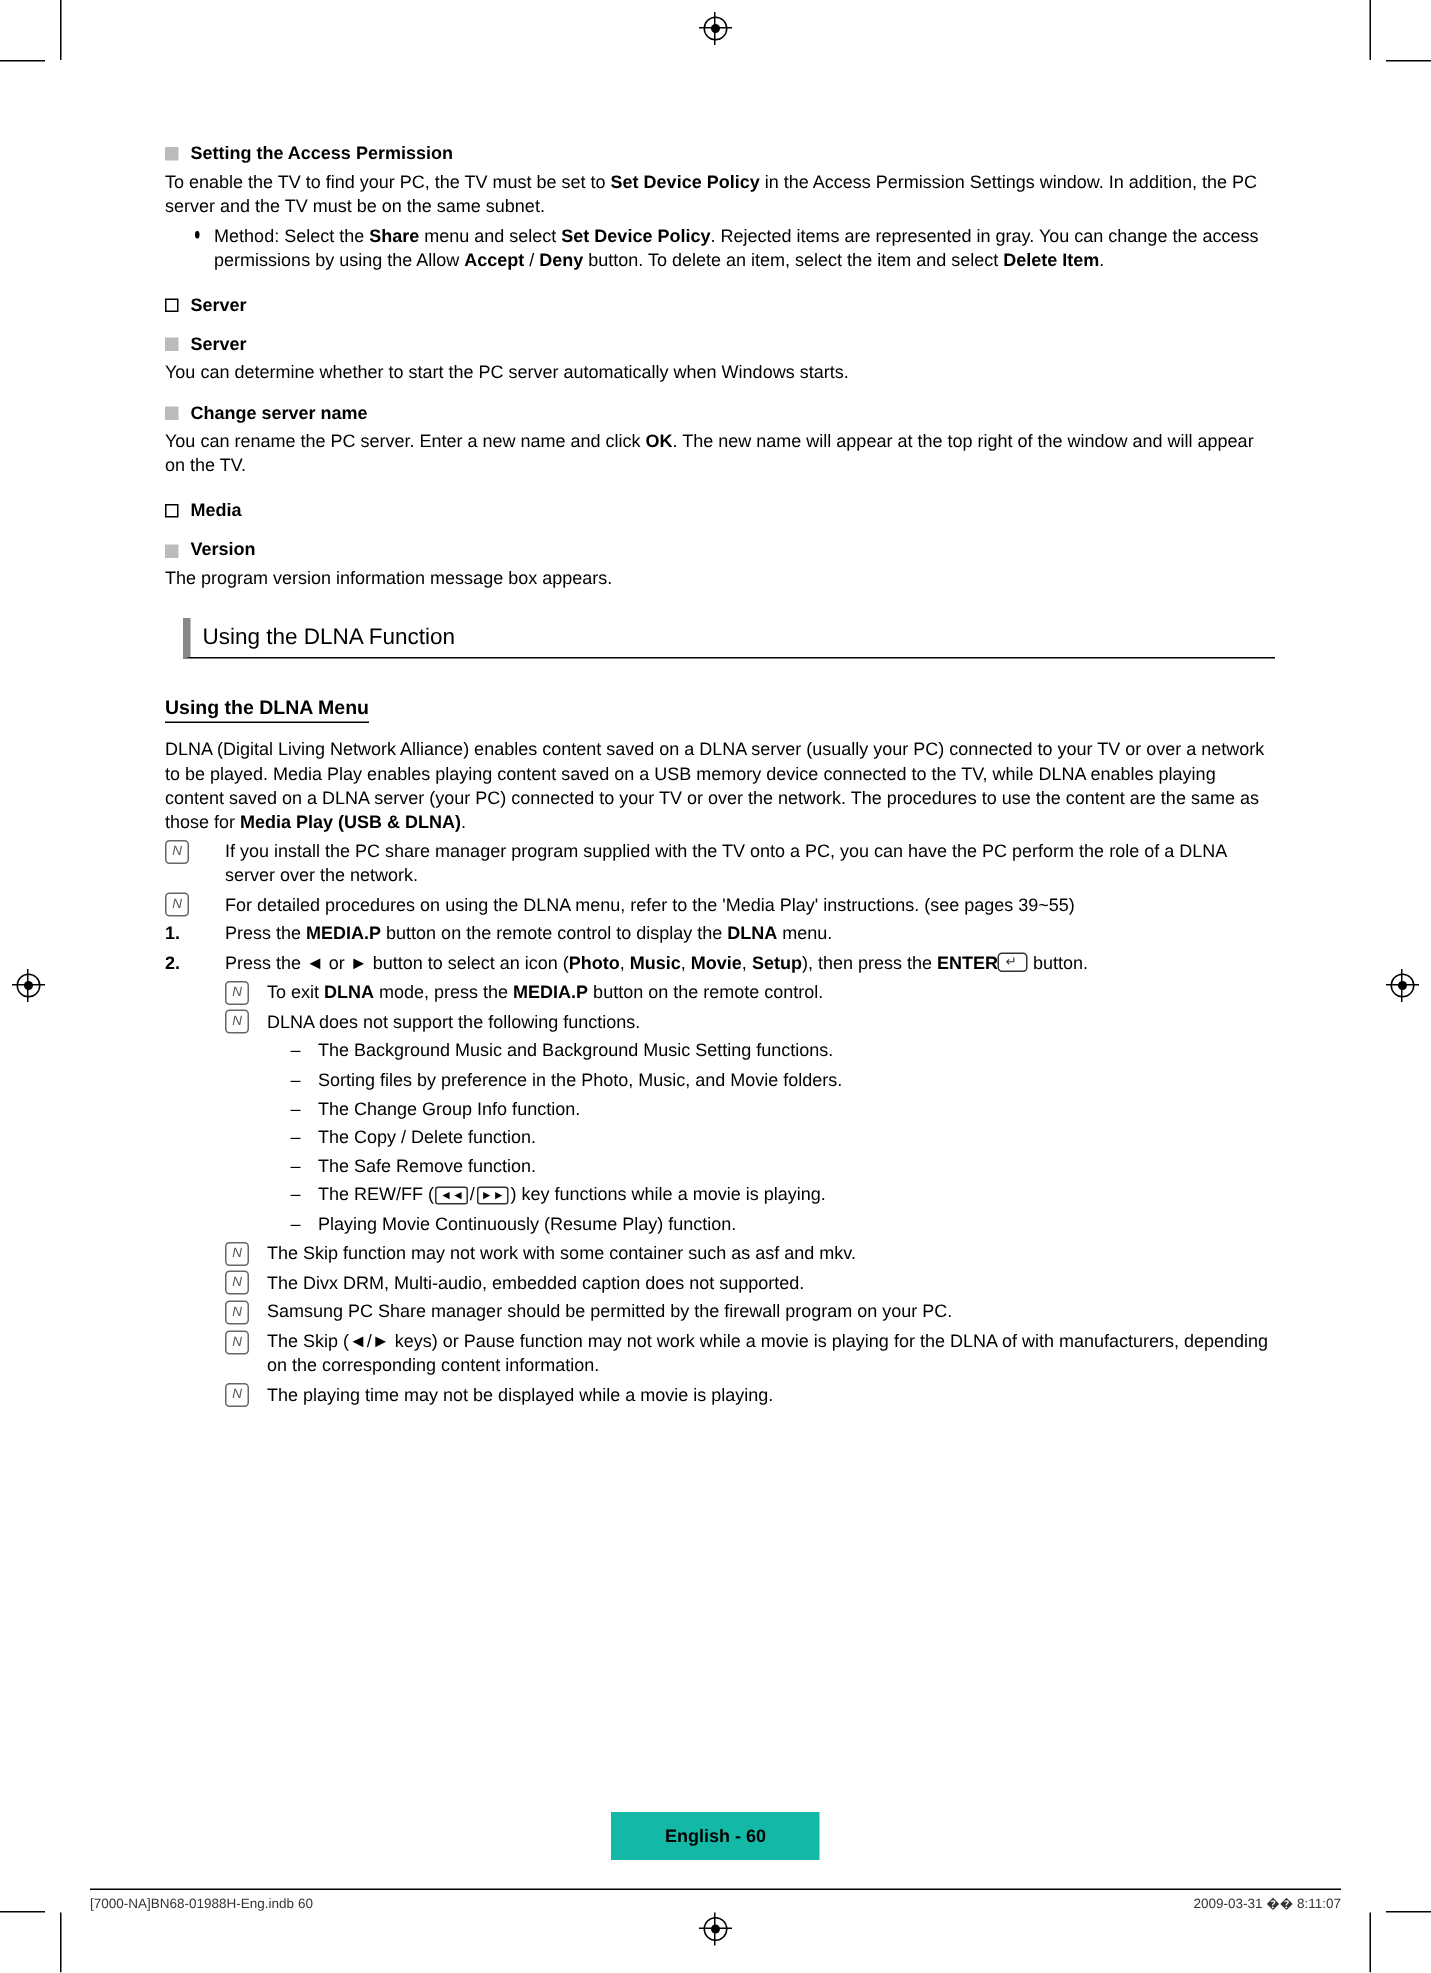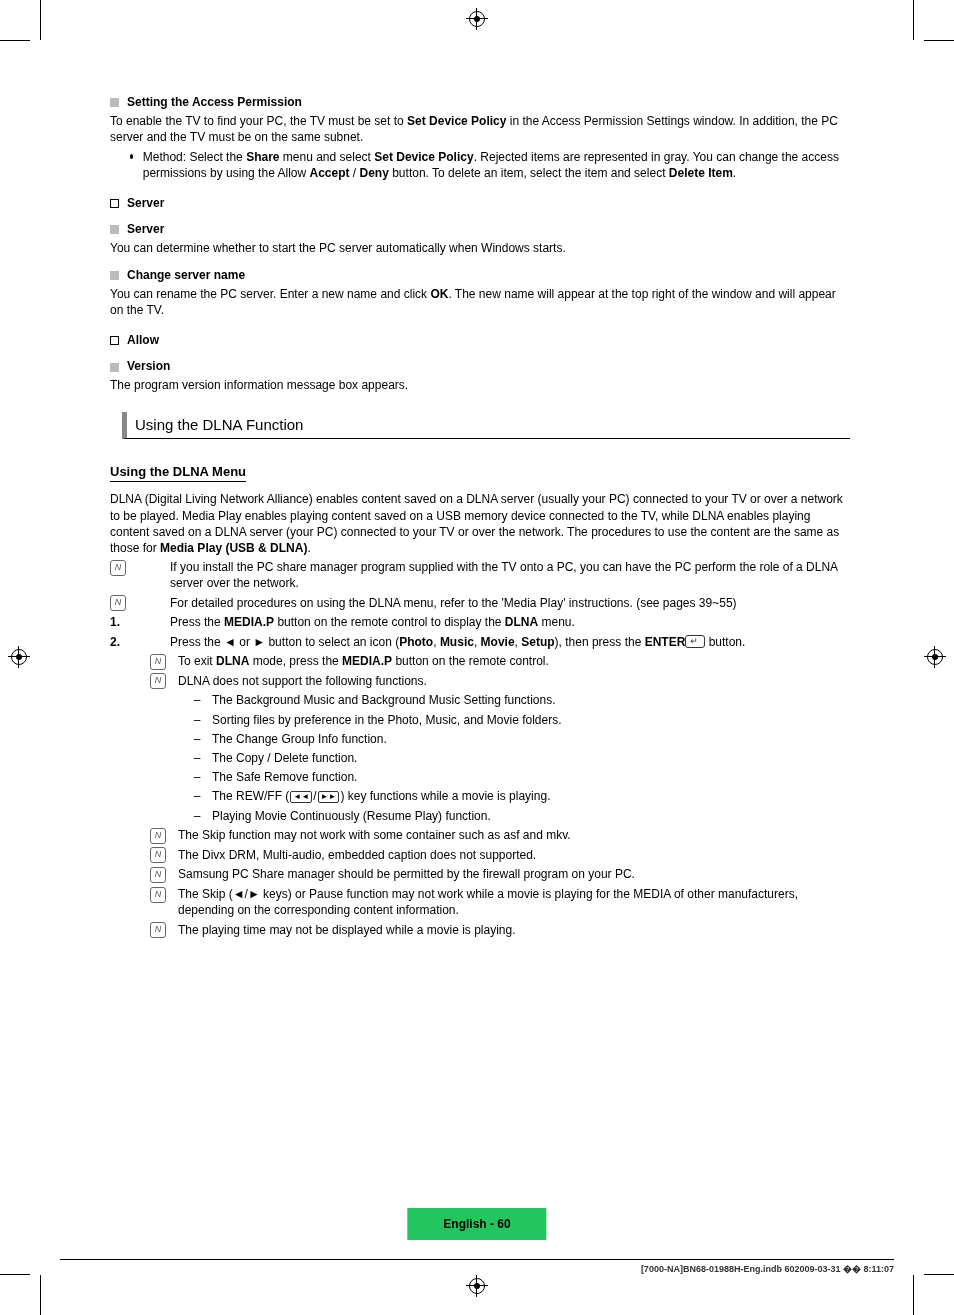--- a/index.html
+++ b/index.html
@@ -68,49 +68,48 @@
     display:inline-block;
   }
   .item-head { font-weight:bold; margin-top:10px; }
   .qhead { font-weight:bold; margin-top:14px; }
   .num { font-weight:bold; display:inline-block; width:14px; }
   .foot-bar {
     position:absolute;
     bottom:75px;
     left:50%;
     transform:translateX(-50%);
-    background:#22c55e;
+    background:#14b8a6;
     padding:8px 36px;
     font-weight:bold;
     font-size:12px;
   }
   .footer-line {
     position:absolute;
     bottom:40px;
     left:60px; right:60px;
     border-top:0.5px solid #000;
     font-size:9px;
     color:#333;
     padding-top:3px;
     display:flex;
-    justify-content:flex-end;
-    font-weight:bold;
+    justify-content:space-between;
   }
   .enter-icon {
     display:inline-block; border:1px solid #333; border-radius:3px;
     width:18px; height:11px; vertical-align:middle; position:relative; top:-1px;
   }
   .enter-icon::after { content:"↵"; font-size:9px; position:absolute; left:4px; top:-1px; color:#333;}
   .rewff {
     display:inline-block; border:1px solid #333; border-radius:2px;
     font-size:8px; padding:0 2px; line-height:10px; vertical-align:middle; margin:0 1px;
   }
   .row { display:flex; align-items:flex-start; margin:3px 0; }
   .row .bcol { width:40px; flex-shrink:0; text-align:left; }
-  .row .tcol { flex:1;margin-left:20px; }
+  .row .tcol { flex:1; }
   .row2 { display:flex; align-items:flex-start; margin:3px 0; margin-left:40px;}
   .row2 .bcol { width:28px; flex-shrink:0; }
   .row2 .tcol { flex:1; }
   .row3 { display:flex; align-items:flex-start; margin:3px 0; margin-left:80px;}
   .row3 .bcol { width:22px; flex-shrink:0; text-align:center;}
   .row3 .tcol { flex:1; }
 </style>
 </head>
 <body>
 
@@ -170,21 +169,21 @@
   <div class="item-head"><span class="sq-bullet"></span><span>Server</span></div>
 
   <div class="para indent1">You can determine whether to start the PC server automatically when Windows starts.</div>
 
   <div class="item-head"><span class="sq-bullet"></span><span>Change server name</span></div>
   <div class="para indent1">
     <span>You can rename the PC server. Enter a new name and click </span><b>OK</b><span>. The new name will appear at the top right of the window and will appear on the TV.</span>
   </div>
 
   
-  <div class="qhead"><span class="sq-outline"></span><span>Allow</span></div>
+  <div class="qhead"><span class="sq-outline"></span><span>Media</span></div>
   <div class="item-head"><span class="sq-bullet"></span><span>Version</span></div>
   <div class="para indent1">The program version information message box appears.</div>
 
   
   <h3 class="section-title">Using the DLNA Function</h3>
 
   <h4 class="sub-title">Using the DLNA Menu</h4>
   <div class="para indent1">
     <span>DLNA (Digital Living Network Alliance) enables content saved on a DLNA server (usually your PC) connected to your TV or over a network to be played. Media Play enables playing content saved on a USB memory device connected to the TV, while DLNA enables playing content saved on a DLNA server (your PC) connected to your TV or over the network. The procedures to use the content are the same as those for </span><b>Media Play (USB &amp; DLNA)</b><span>.</span>
   </div>
@@ -254,21 +253,21 @@
   <div class="row2">
       <div class="bcol"><span class="note-icon">N</span></div>
       <div class="tcol">The Divx DRM, Multi-audio, embedded caption does not supported.</div>
     </div>
   <div class="row2">
       <div class="bcol"><span class="note-icon">N</span></div>
       <div class="tcol">Samsung PC Share manager should be permitted by the firewall program on your PC.</div>
     </div>
   <div class="row2">
       <div class="bcol"><span class="note-icon">N</span></div>
-      <div class="tcol">The Skip (◄/► keys) or Pause function may not work while a movie is playing for the MEDIA of other manufacturers, depending on the corresponding content information.</div>
+      <div class="tcol">The Skip (◄/► keys) or Pause function may not work while a movie is playing for the DLNA of with manufacturers, depending on the corresponding content information.</div>
     </div>
   <div class="row2">
       <div class="bcol"><span class="note-icon">N</span></div>
       <div class="tcol">The playing time may not be displayed while a movie is playing.</div>
     </div>
 
 </div>
 
 <div class="foot-bar">English - 60</div>
 

